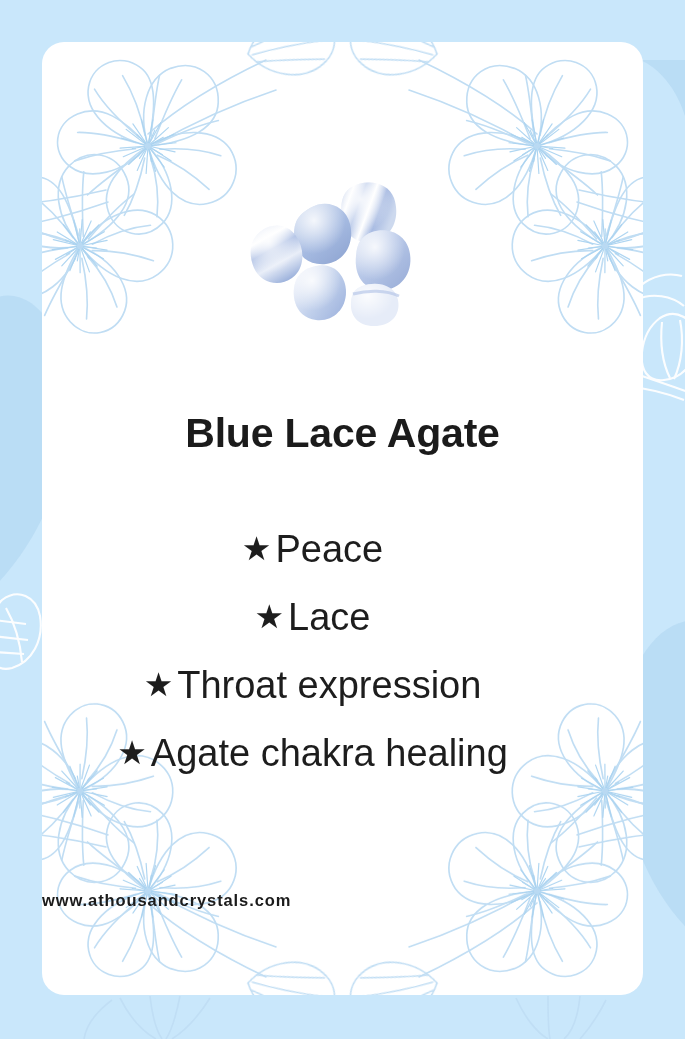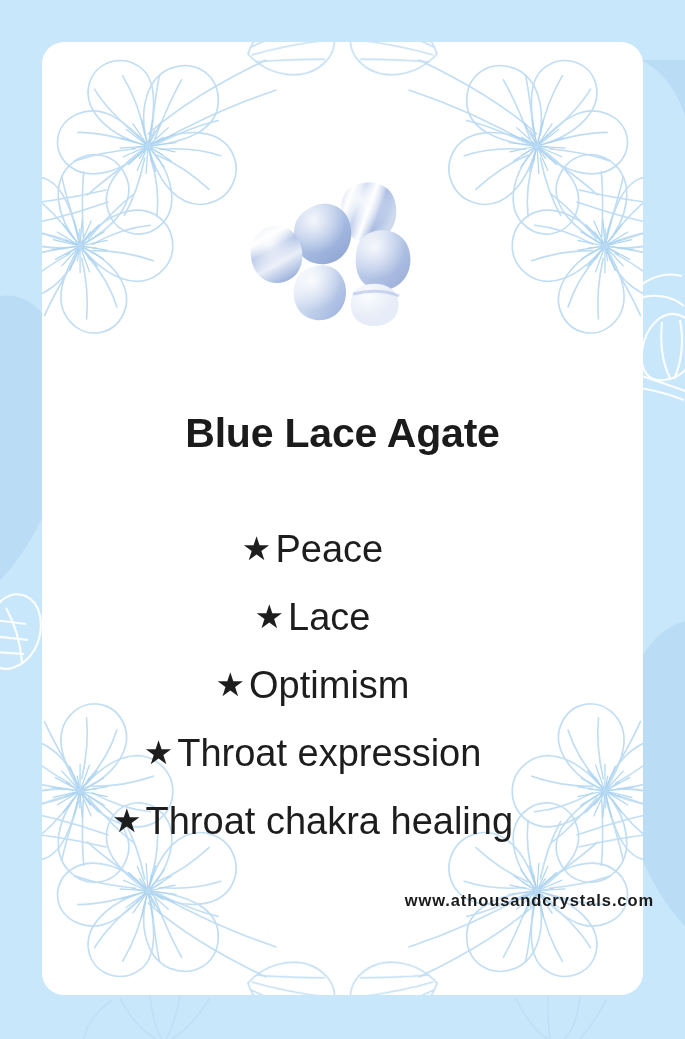--- a/index.html
+++ b/index.html
@@ -110,21 +110,21 @@
     position: relative;
     top: -2px;
     margin-right: 4px;
   }
 
   #website {
     position: absolute;
     top: 849px;
     left: 0;
     width: 612px;
-    text-align: right;
+    text-align: left;
     font-size: 16.5px;
     font-weight: 700;
     letter-spacing: 0.9px;
     color: #1b1b1b;
     font-family: "Liberation Sans", sans-serif;
   }
 </style>
 </head>
 <body>
 
@@ -353,25 +353,22 @@
     <div id="title">Blue Lace Agate</div>
 
     <ul id="traits">
       <li class="trait">
         <span class="star">★</span><span>Peace</span>
       </li>
       <li class="trait">
         <span class="star">★</span><span>Lace</span>
       </li>
       <li class="trait">
-        <span class="star">★</span><span>Optimism</span>
-      </li>
-      <li class="trait">
         <span class="star">★</span><span>Throat expression</span>
       </li>
       <li class="trait">
-        <span class="star">★</span><span>Throat chakra healing</span>
+        <span class="star">★</span><span>Agate chakra healing</span>
       </li>
     </ul>
 
     <div id="website">www.athousandcrystals.com</div>
   </div>
 </div>
 
 </body></html>

